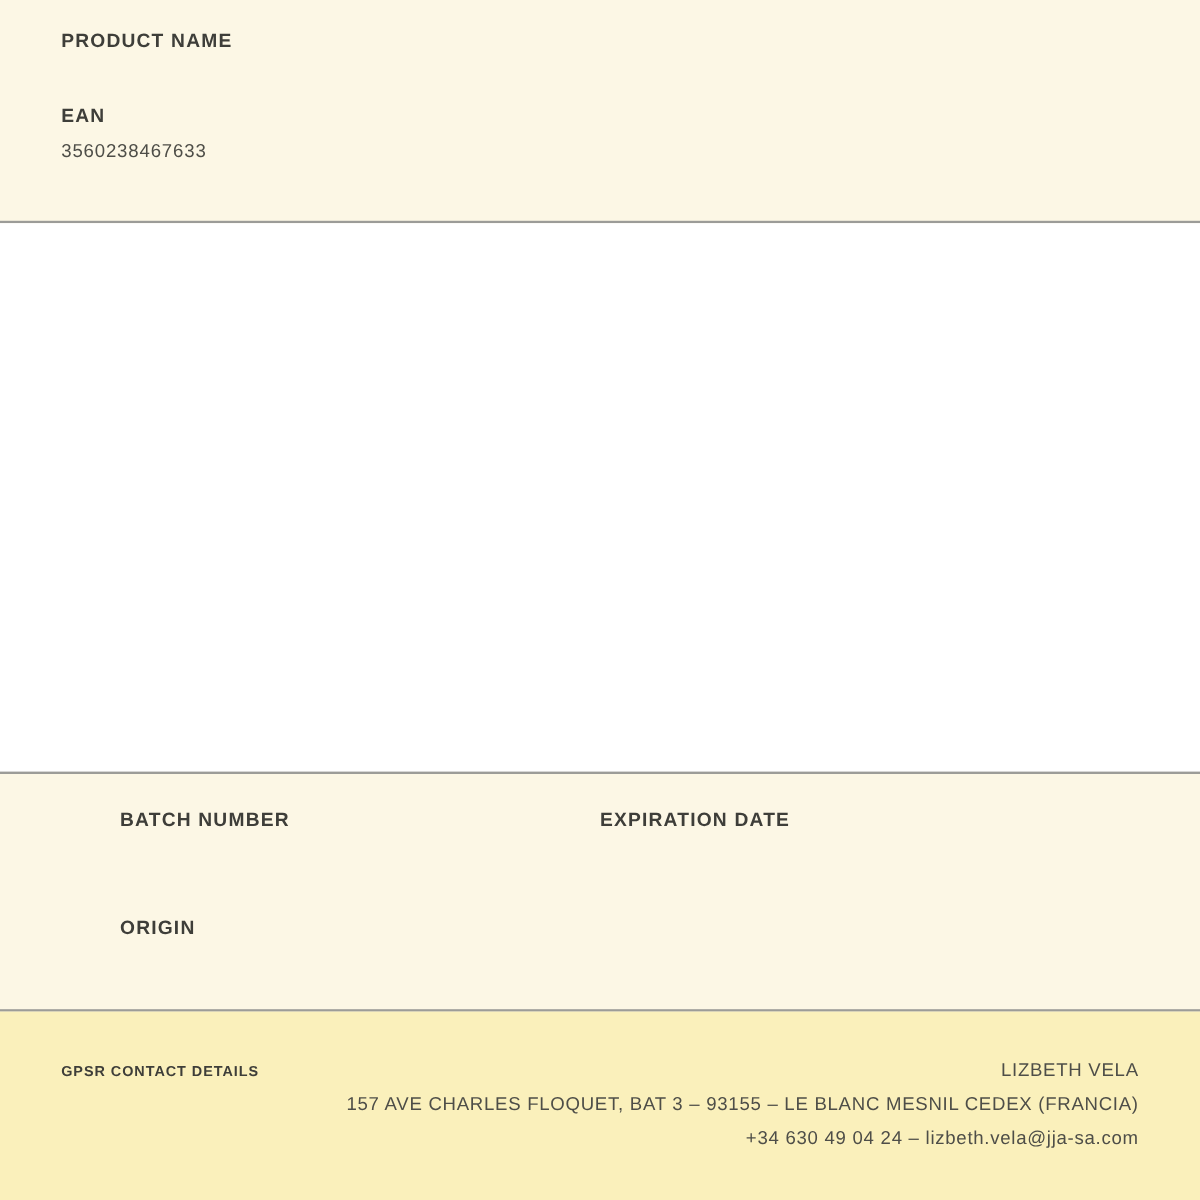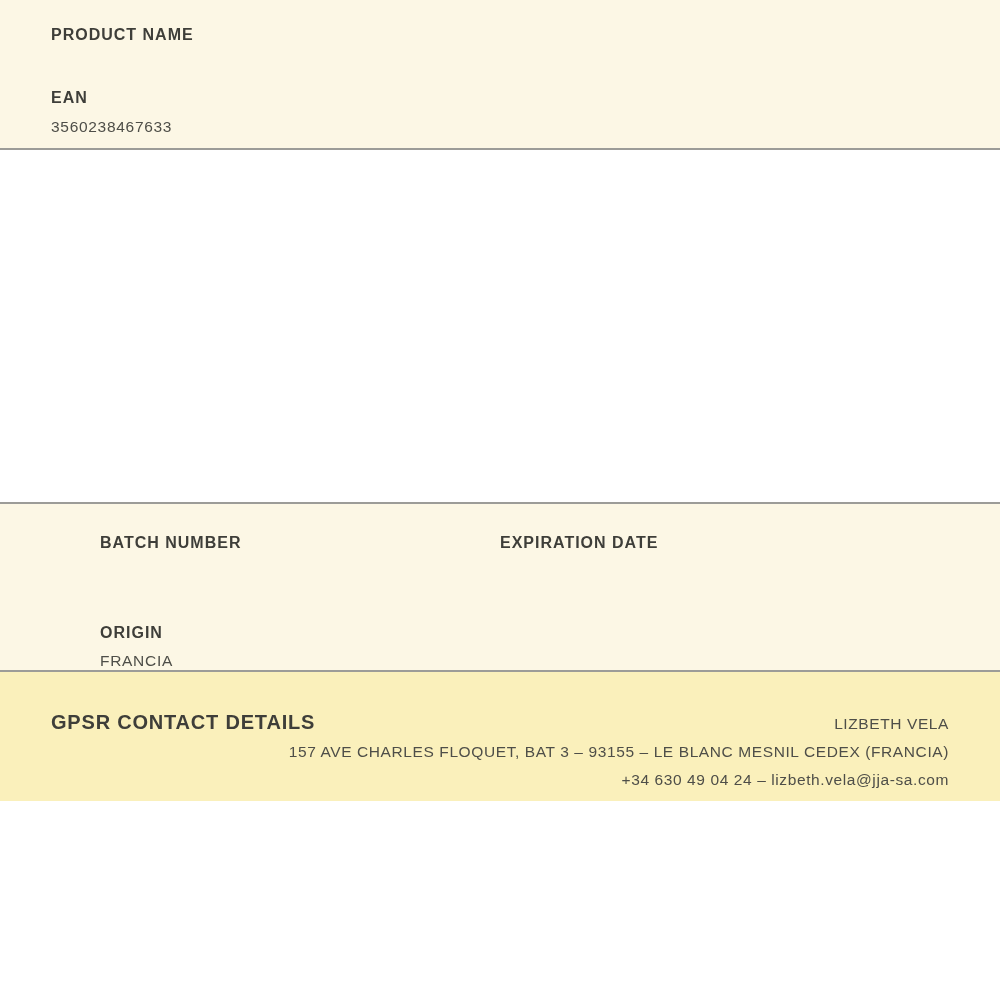--- a/index.html
+++ b/index.html
@@ -10,21 +10,21 @@
     --body-text: #4E4E48;
   }
   * { margin: 0; padding: 0; box-sizing: border-box; }
   html, body { width: 1000px; height: 1000px; }
   body {
     font-family: "Liberation Sans", sans-serif;
     background: #fff;
   }
   .sheet {
     width: 1000px;
-    height: 801px;
+    height: 1000px;
     display: flex;
     flex-direction: column;
     background: var(--cream);
   }
   .sec { width: 100%; }
 
   
   .sec-top {
     height: 186px;
     padding: 26px 51px 0;
@@ -75,21 +75,21 @@
     padding: 36px 51px 0;
     background: var(--yellow);
   }
   .footer-row {
     display: flex;
     justify-content: space-between;
     align-items: baseline;
   }
   .gpsr-label {
     font-weight: bold;
-    font-size: 20px;
+    font-size: 12px;
     letter-spacing: 0.8px;
     line-height: 28px;
     color: var(--heading-text);
   }
   .contact-line {
     font-size: 15.5px;
     letter-spacing: 0.6px;
     line-height: 28px;
     color: var(--body-text);
   }
@@ -117,21 +117,20 @@
       <div class="cell">
         <div class="label">BATCH NUMBER</div>
         <div class="value"></div>
       </div>
       <div class="cell">
         <div class="label">EXPIRATION DATE</div>
         <div class="value"></div>
       </div>
       <div class="cell">
         <div class="label">ORIGIN</div>
-        <div class="value">FRANCIA</div>
       </div>
     </div>
   </section>
 
   <section class="sec sec-footer">
     <div class="footer-row">
       <div class="gpsr-label">GPSR CONTACT DETAILS</div>
       <div class="contact-line">LIZBETH VELA</div>
     </div>
     <div class="contact-line right">157 AVE CHARLES FLOQUET, BAT 3 – 93155 – LE BLANC MESNIL CEDEX (FRANCIA)</div>

